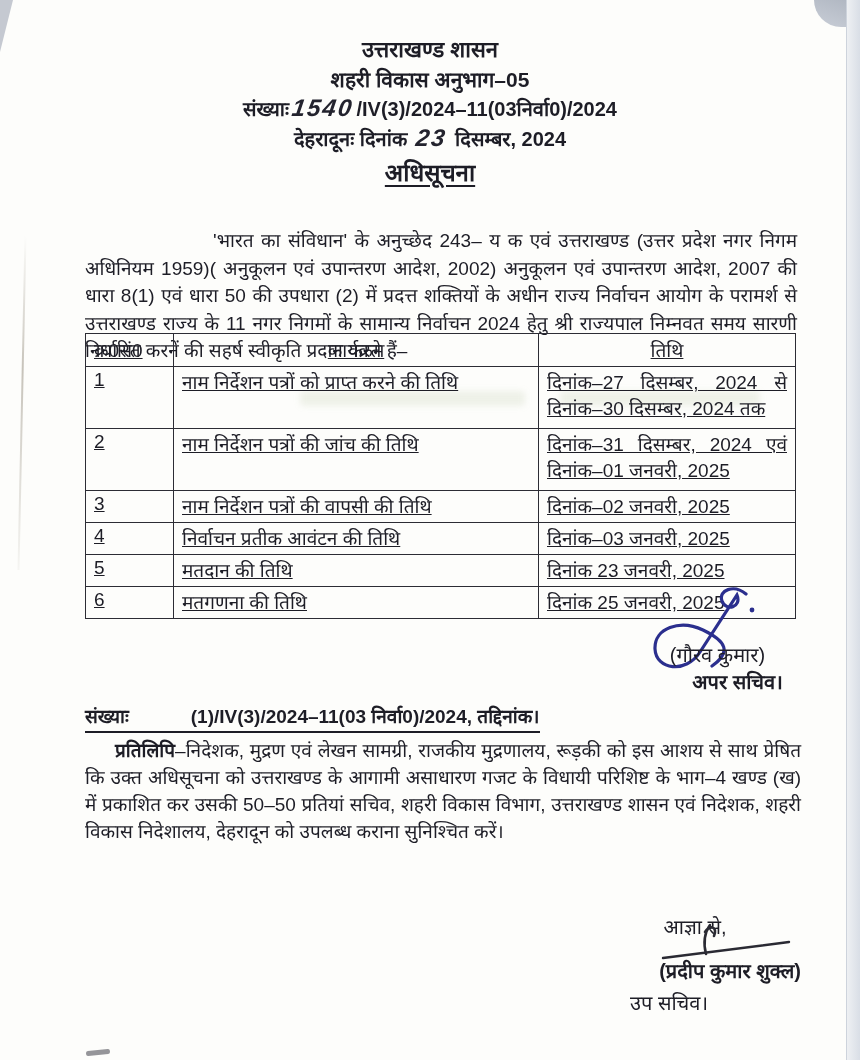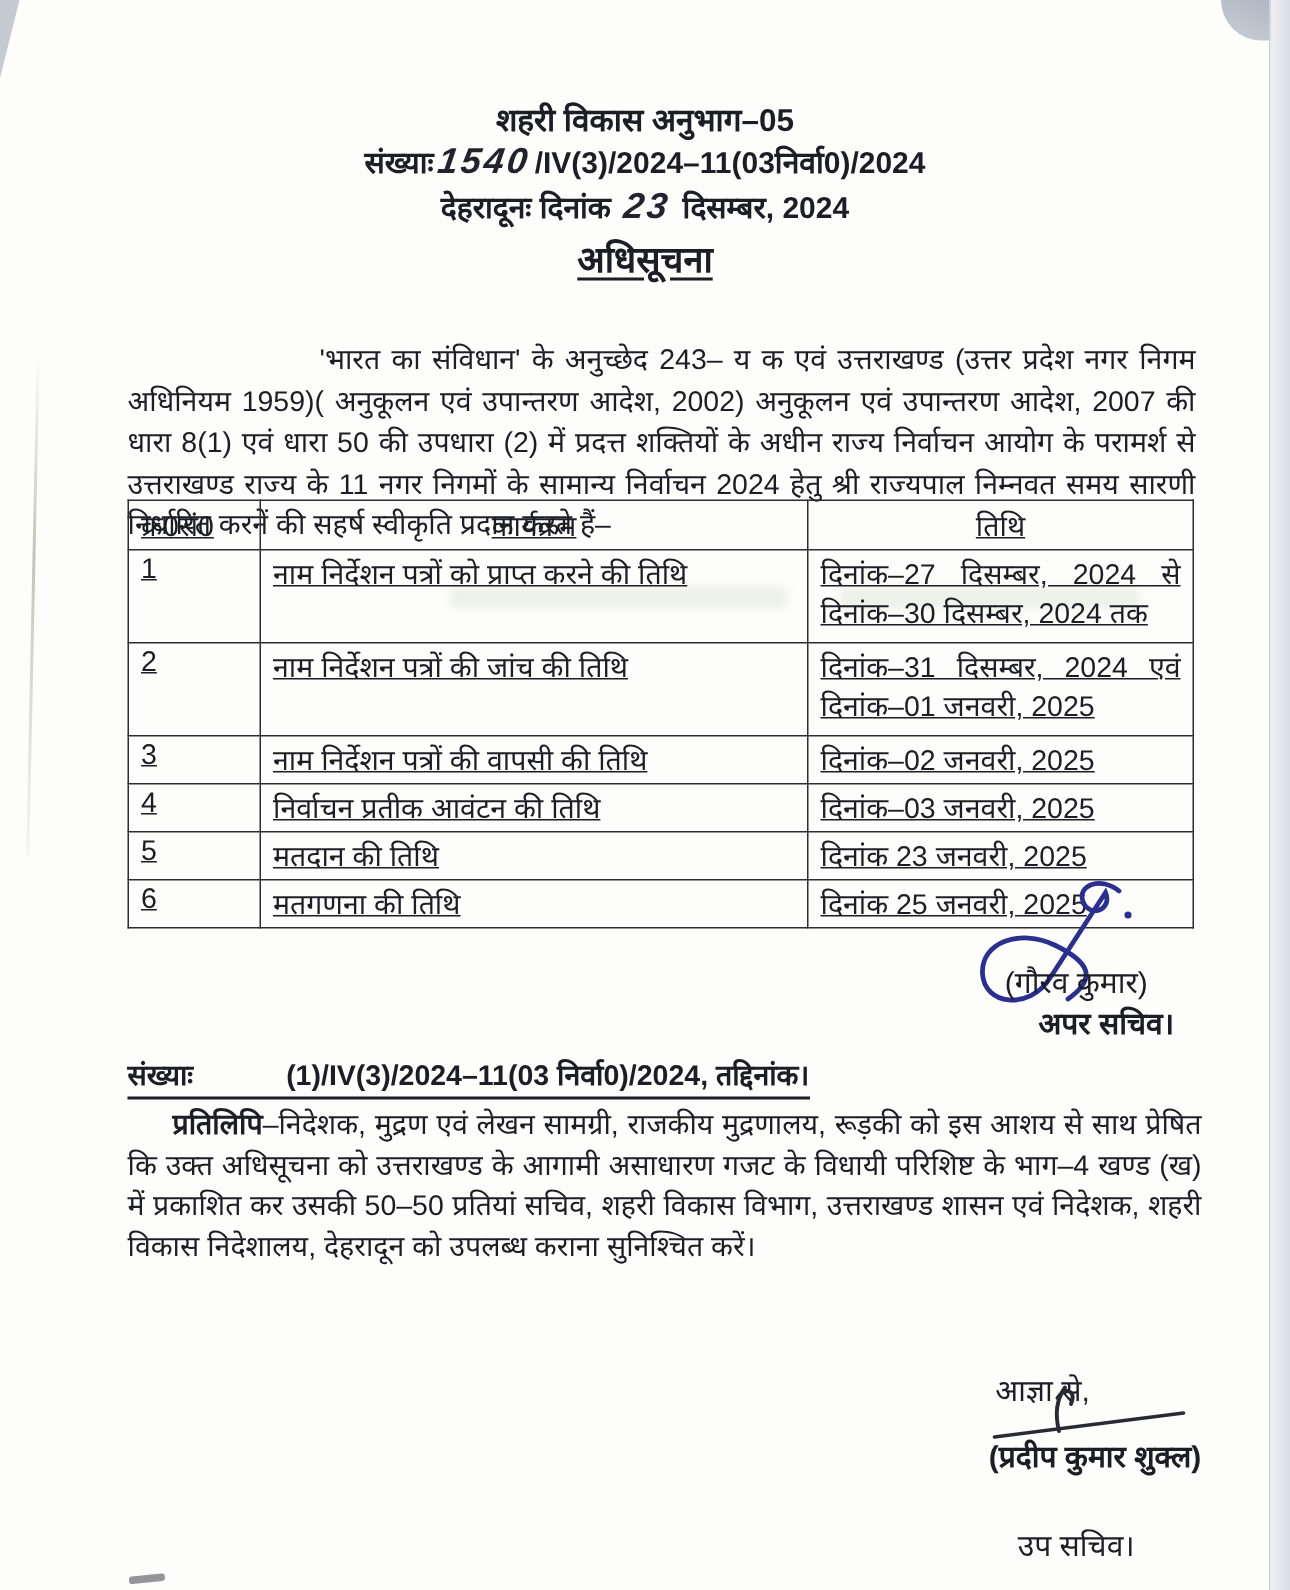--- a/index.html
+++ b/index.html
@@ -65,35 +65,36 @@
     border-bottom:2px solid #1d1d26; padding-bottom:2px; }
   .copy-num .gap { display:inline-block; width:62px; }
   .copy-para { position:absolute; left:85px; top:737px; width:716px;
     font-size:19px; line-height:27px; text-align:justify; }
   .copy-para b { font-weight:700;margin-left:30px; }
 
   .by-order { position:absolute; left:600px; top:901px; width:190px; text-align:center; font-size:20px;margin-top:12px; }
   .sig2-svg { position:absolute; left:655px; top:922px; }
   .sig2-name { position:absolute; left:630px; top:957px; width:200px; text-align:center;
     font-size:20px; font-weight:700; }
-  .sig2-title{ position:absolute; left:630px; top:989px; width:175px; text-align:center; font-size:20px;margin-top:27px; }
+  .sig2-title{ position:absolute; left:630px; top:989px; width:175px; text-align:left; font-size:20px; }
 </style>
 </head>
 <body>
 
 <div class="page">
 
   <div class="corner-tl"></div>
   <div class="corner-tr"></div>
   <div class="edge-right"></div>
   <div class="crease"></div>
   <div class="mark-bl"></div>
   <div class="bleed b1"></div>
   <div class="bleed b2"></div>
 
+  <div class="hdr hdr-org">उत्तराखण्ड शासन</div>
   <div class="hdr hdr-dept">शहरी विकास अनुभाग–05</div>
   <div class="hdr hdr-num">
     <span>संख्याः</span><span class="handwritten">1540</span><span>/IV(3)/2024–11(03निर्वा0)/2024</span>
   </div>
   <div class="hdr hdr-date">
     <span>देहरादूनः दिनांक</span>
     <span class="handwritten">23</span>
     <span>दिसम्बर, 2024</span>
   </div>
   <div class="hdr hdr-title">

